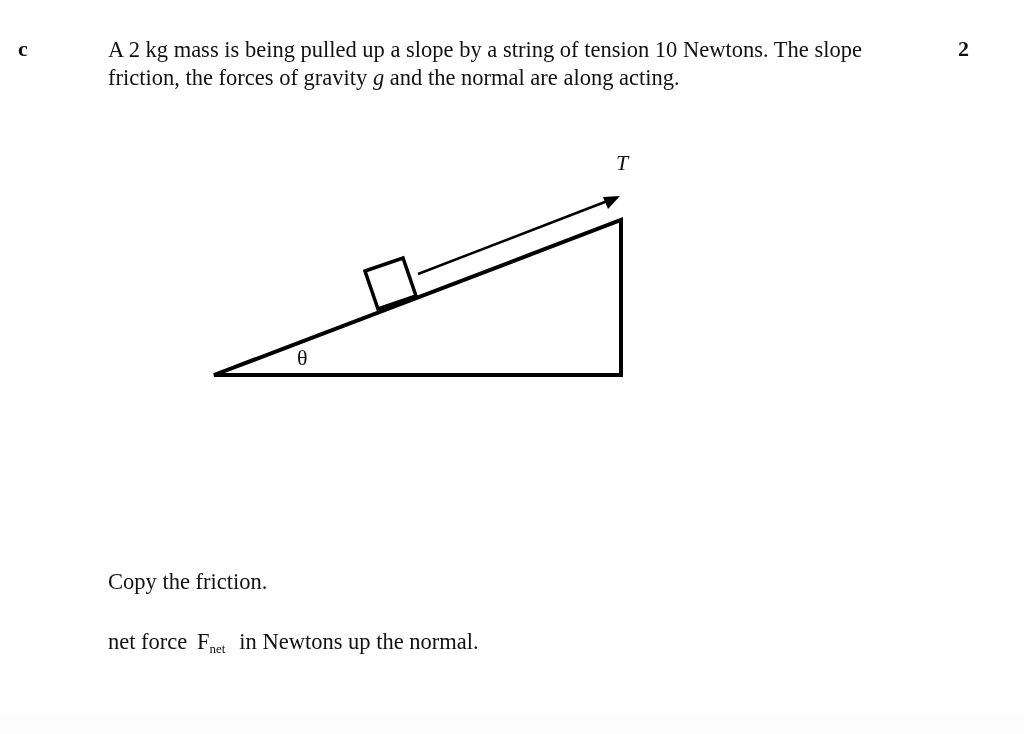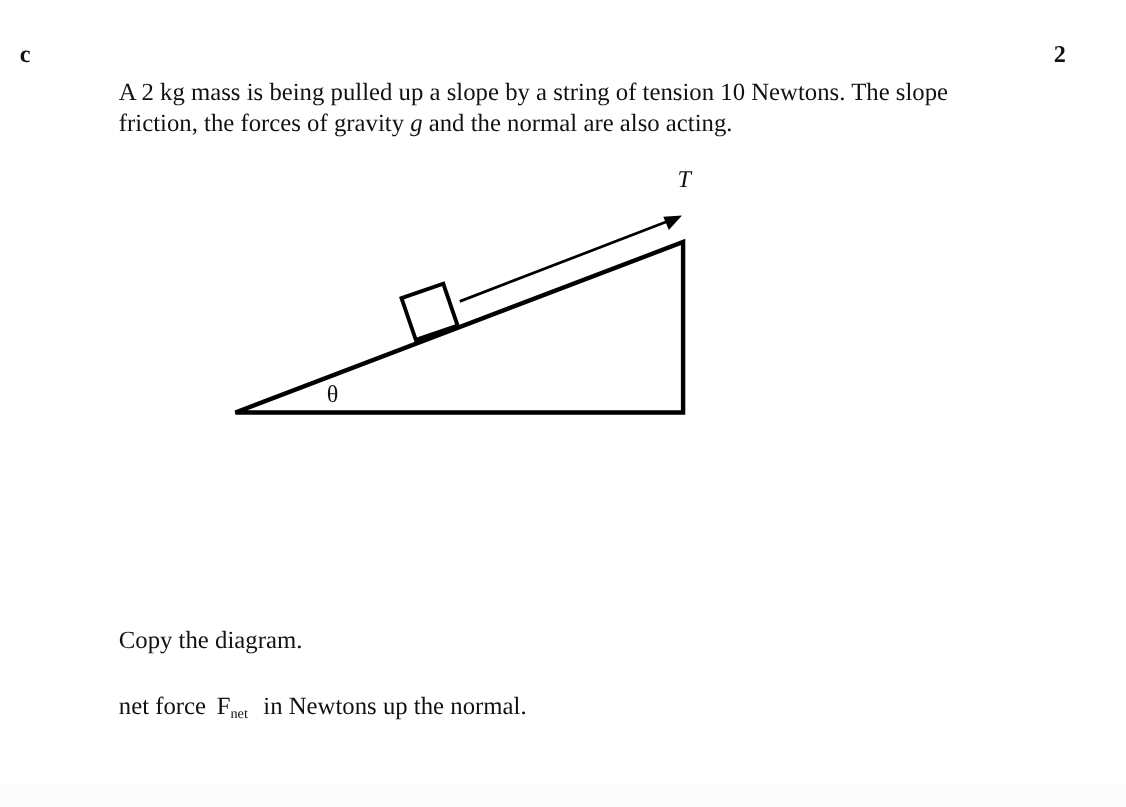--- a/index.html
+++ b/index.html
@@ -33,21 +33,21 @@
       position: absolute;
       left: 108px;
       font-size: 22.5px;
       line-height: 28px;
       margin: 0;
     }
     .line {
       display: block;
       white-space: nowrap;
     }
-    .q-text { top: 36px; margin-top: 34px; }
+    .q-text { top: 36px; }
     .copy-text { top: 568px; }
     .resolve-text { top: 626px; line-height: 32px; }
     .ital { font-style: italic; }
     .fnet {
       display: inline-block;
       margin: 0 14px 0 4px;
     }
     .fnet sub {
       font-size: 13px;
       position: relative;
@@ -69,35 +69,35 @@
     }
   </style>
 </head>
 <body>
 
 <div class="part-label">c</div>
 <div class="marks">2</div>
 
 <p class="para q-text">
   <span class="line">A 2 kg mass is being pulled up a slope by a string of tension 10 Newtons. The slope</span>
-  <span class="line"><span>friction, the forces of gravity </span><span class="ital">g</span><span> and the normal are also acting.</span></span>
+  <span class="line"><span>friction, the forces of gravity </span><span class="ital">g</span><span> and the normal are along acting.</span></span>
 </p>
 
 <svg class="diagram" width="1024" height="734" viewBox="0 0 1024 734">
 
   <polygon points="214,375 621,220 621,375" fill="none" stroke="#000" stroke-width="4" stroke-linejoin="miter"></polygon>
 
   <polygon points="365,271 403,258 416,296 378,309" fill="none" stroke="#000" stroke-width="3.5"></polygon>
 
   <line x1="418" y1="274" x2="610" y2="200" stroke="#000" stroke-width="2.5"></line>
   <polygon points="620,196 603,197 608,209" fill="#000"></polygon>
 
   <text x="616" y="170" font-family="Liberation Serif, serif" font-style="italic" font-size="22" fill="#111">T</text>
   <text x="297" y="365" font-family="Liberation Serif, serif" font-size="22" fill="#111">θ</text>
 </svg>
 
-<p class="para copy-text">Copy the diagram.</p>
+<p class="para copy-text">Copy the friction.</p>
 
 <p class="para resolve-text">
   <span class="line"><span>net force</span> <span class="fnet"><span>F</span><sub>net</sub></span><span>in Newtons up the normal.</span></span>
 </p>
 
 <div class="bottom-band"></div>
 
 </body></html>

